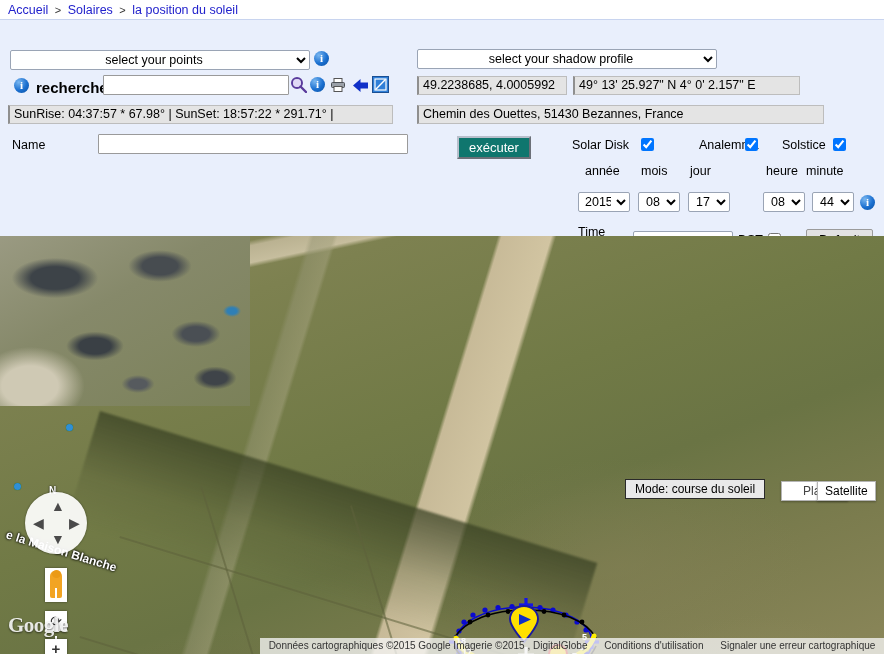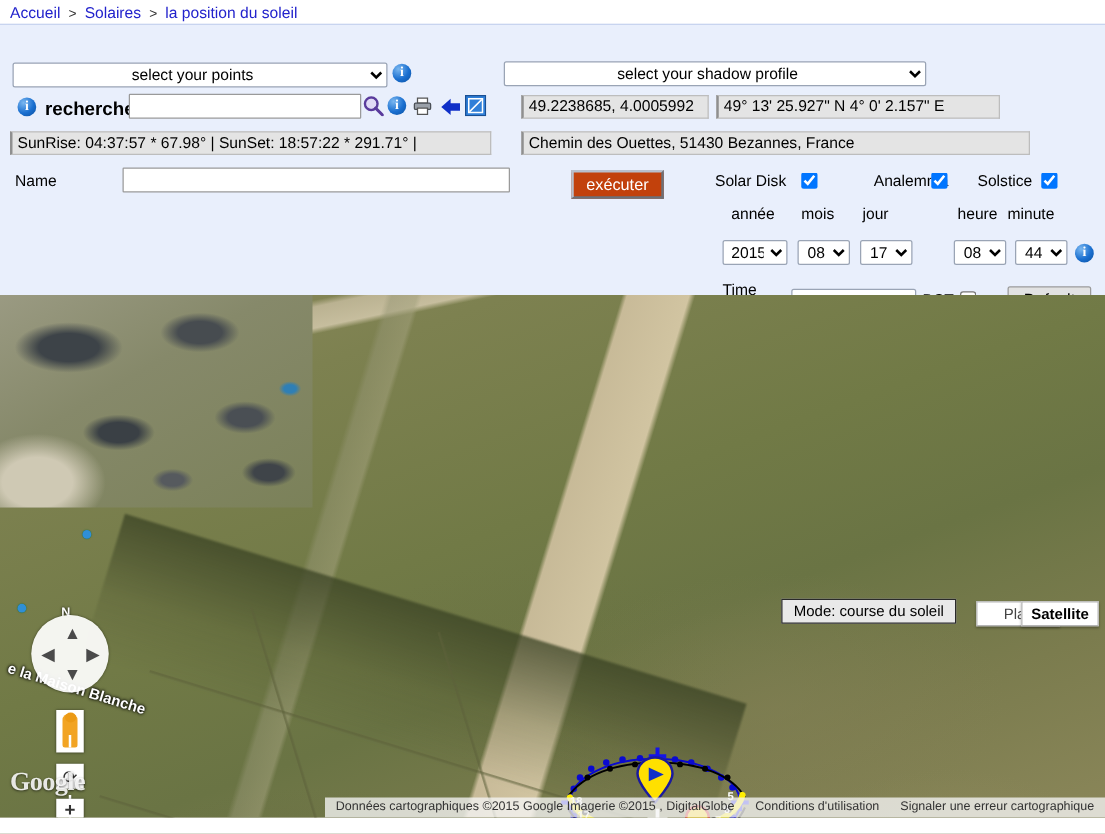--- a/index.html
+++ b/index.html
@@ -53,21 +53,21 @@
     background:radial-gradient(circle at 32% 28%, #7ab7f0 0%, #1a6fd0 55%, #0a4f9e 100%);
     color:#fff;font-size:11px;font-weight:bold;line-height:15px;text-align:center;
     font-family:"Liberation Serif", serif;cursor:pointer;
   }
   .mag-ico{width:17px;height:17px;cursor:pointer;}
   .print-ico{width:16px;height:16px;cursor:pointer;}
   .back-ico{width:17px;height:15px;cursor:pointer;}
   .expand-ico{width:17px;height:17px;cursor:pointer;}
 
   .exec-btn{
-    background:#c2410c;color:#fff;border:2px outset #b8bfcc;
+    background:#0f766e;color:#fff;border:2px outset #b8bfcc;
     font-size:13px;padding:2px 10px;cursor:pointer;
     font-family:"Liberation Sans", sans-serif;
   }
   .def-btn{
     background:#e2e2e2;border:1px solid #9b9b9b;border-radius:2px;
     font-size:13px;padding:2px 12px;cursor:pointer;
     font-family:"Liberation Sans", sans-serif;color:#000;
   }
   input.cb{
     width:13px;height:13px;margin:0;vertical-align:middle;cursor:pointer;
@@ -180,21 +180,21 @@
     background:#e9e9e9;border:1px solid #2a2a2a;
     font-size:12px;padding:2px 9px;color:#000;cursor:pointer;
     font-family:"Liberation Sans", sans-serif;
   }
   .maptype{
     position:absolute;top:245px;background:#fff;border:1px solid #b5b5b5;
     font-size:12px;color:#444;cursor:pointer;box-shadow:0 1px 2px rgba(0,0,0,.3);
     font-family:"Liberation Sans", sans-serif;
   }
   .maptype.plan{left:781px;padding:2px 21px;border-right:none;text-align:center;}
-  .maptype.sat{left:817px;padding:2px 7px;color:#000;font-weight:bold;}
+  .maptype.sat{left:817px;padding:2px 7px;color:#000;font-weight:normal;}
 
   
   .attrib{
     position:absolute;left:260px;bottom:0;right:0;height:16px;line-height:16px;
     background:rgba(245,245,245,.78);font-size:10px;color:#333;
     text-align:center;white-space:nowrap;
   }
   .attrib a{color:#333;text-decoration:none;cursor:pointer;margin-left:14px;}
   .gwm{
     position:absolute;left:8px;bottom:16px;color:rgba(255,255,255,.88);
@@ -252,21 +252,21 @@
       <rect x="3" y="3" width="11" height="11" fill="none" stroke="#ffffff" stroke-width="1.2"></rect>
       <line x1="3.6" y1="13.4" x2="13.4" y2="3.6" stroke="#ffffff" stroke-width="1.4"></line>
     </svg>
   </span>
 
   <div class="fld readout" style="left:8px;top:85px;width:385px;">SunRise: 04:37:57 * 67.98° | SunSet: 18:57:22 * 291.71° |</div>
 
   <span class="fld lbl" style="left:12px;top:118px;">Name</span>
   <input class="fld txt" style="left: 98px; top: 114px; width: 310px;" type="text" placeholder="">
 
-  <select class="fld sel" style="left:403px;top:29px;width:338px;">
+  <select class="fld sel" style="left:417px;top:29px;width:300px;">
     <option>select your shadow profile</option>
   </select>
 
   <div class="fld readout" style="left:417px;top:56px;width:150px;">49.2238685, 4.0005992</div>
   <div class="fld readout" style="left:573px;top:56px;width:227px;">49° 13' 25.927" N     4° 0' 2.157" E</div>
   <div class="fld readout" style="left:417px;top:85px;width:407px;">Chemin des Ouettes, 51430 Bezannes, France</div>
 
   <button class="fld exec-btn" style="left:457px;top:116px;">exécuter</button>
 
   <span class="fld hdr-lbl" style="left:572px;top:118px;">Solar Disk</span>

